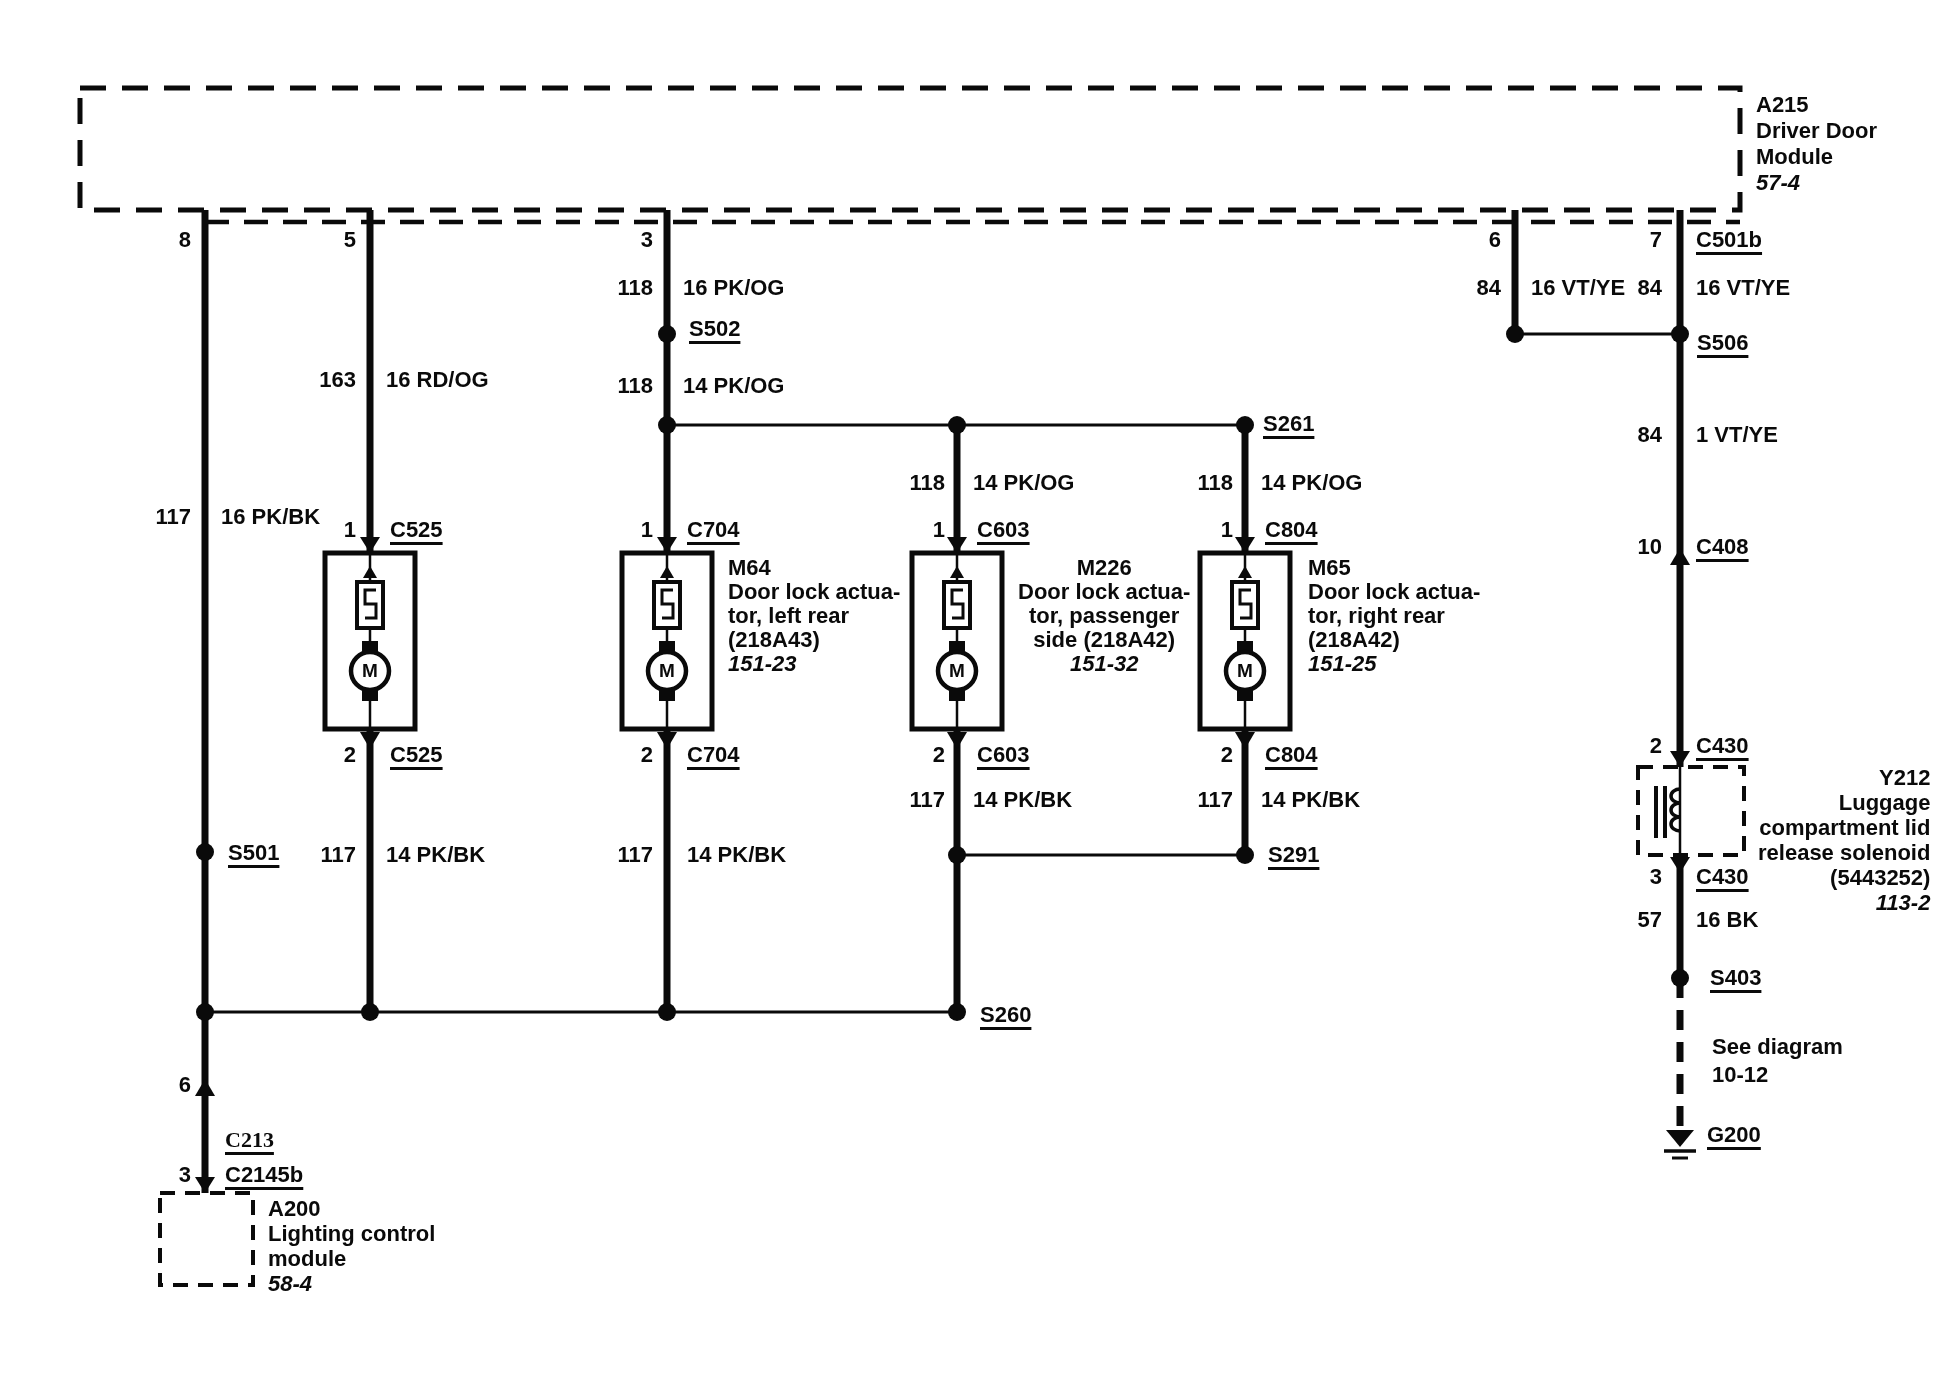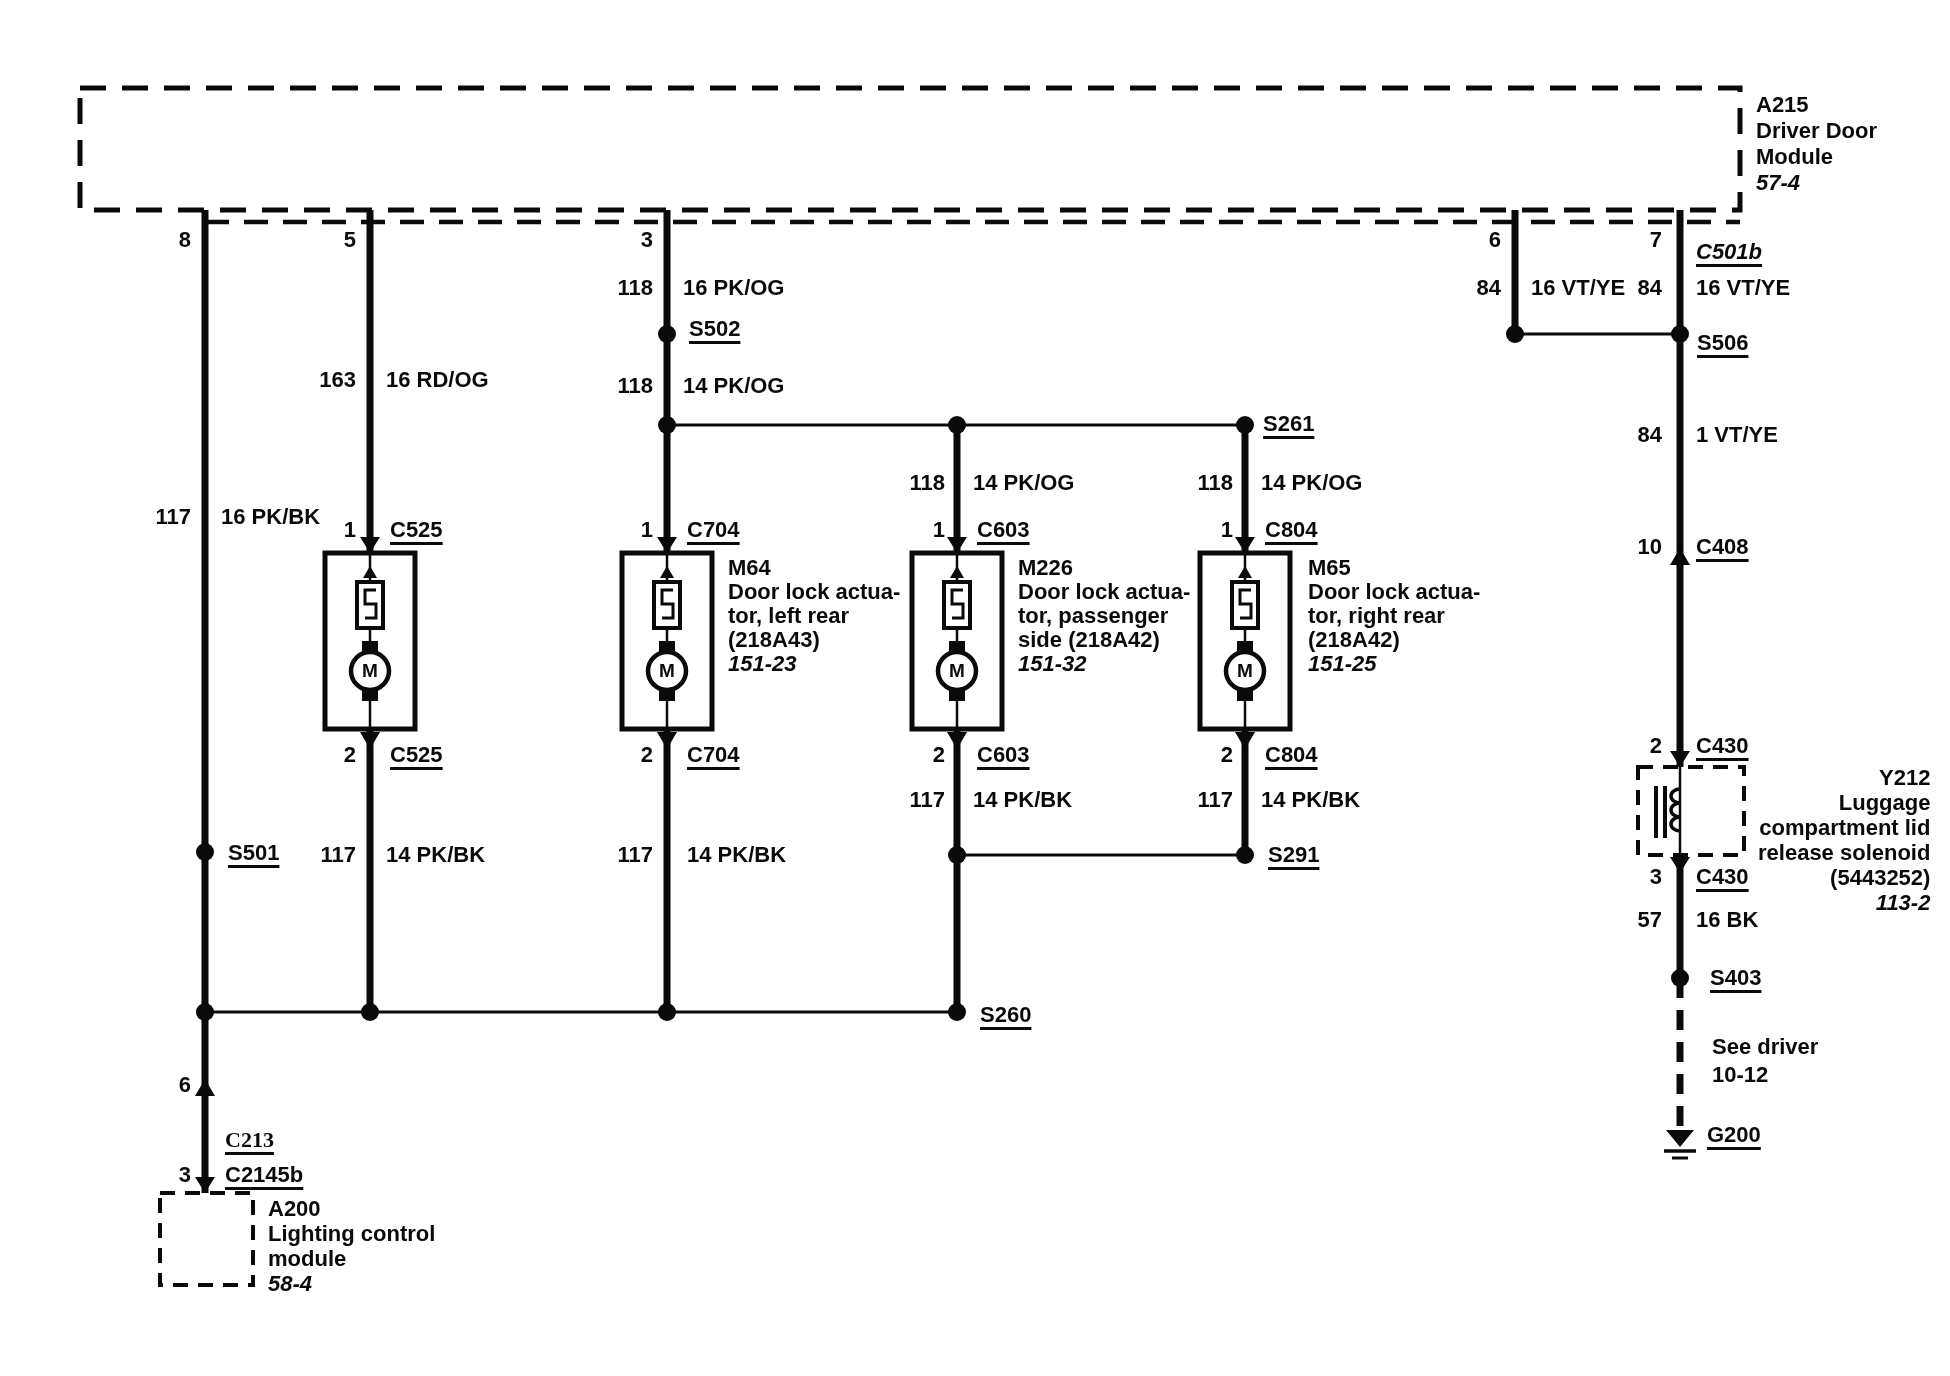--- a/index.html
+++ b/index.html
@@ -176,21 +176,21 @@
     <div>Driver Door</div>
     <div>Module</div>
     <div class="it">57-4</div>
   </div>
 
   <div class="num" style="left:127px;top:227px;">8</div>
   <div class="num" style="left:292px;top:227px;">5</div>
   <div class="num" style="left:589px;top:227px;">3</div>
   <div class="num" style="left:1437px;top:227px;">6</div>
   <div class="num" style="left:1598px;top:227px;">7</div>
-  <div class="t u" style="left:1696px;top:239px;font-style:italic;">C501b</div>
+  <div class="t u" style="left:1696px;top:227px;">C501b</div>
 
   <div class="num" style="left:589px;top:275px;">118</div>
   <div class="t" style="left:683px;top:275px;">16 PK/OG</div>
   <div class="num" style="left:1437px;top:275px;">84</div>
   <div class="t" style="left:1531px;top:275px;">16 VT/YE</div>
   <div class="num" style="left:1598px;top:275px;">84</div>
   <div class="t" style="left:1696px;top:275px;">16 VT/YE</div>
 
   <div class="t u" style="left:689px;top:316px;">S502</div>
   <div class="t u" style="left:1697px;top:302px;margin-top:28px;">S506</div>
@@ -224,21 +224,21 @@
   <div class="num" style="left:1598px;top:534px;">10</div>
   <div class="t u" style="left:1696px;top:534px;">C408</div>
 
   <div class="blk" style="left:728px;top:556px;">
     <div>M64</div>
     <div>Door lock actua-</div>
     <div>tor, left rear</div>
     <div>(218A43)</div>
     <div class="it">151-23</div>
   </div>
-  <div class="blk" style="left:1018px;top:556px;">
+  <div class="blk" style="left:1018px;top:556px;text-align:center;">
     <div>M226</div>
     <div>Door lock actua-</div>
     <div>tor, passenger</div>
     <div>side (218A42)</div>
     <div class="it">151-32</div>
   </div>
   <div class="blk" style="left:1308px;top:556px;">
     <div>M65</div>
     <div>Door lock actua-</div>
     <div>tor, right rear</div>
@@ -284,21 +284,21 @@
   <div class="num" style="left:292px;top:842px;">117</div>
   <div class="t" style="left:386px;top:842px;">14 PK/BK</div>
   <div class="num" style="left:589px;top:842px;">117</div>
   <div class="t" style="left:687px;top:842px;">14 PK/BK</div>
   <div class="t u" style="left:1268px;top:842px;">S291</div>
 
   <div class="t u" style="left:980px;top:1002px;">S260</div>
 
   <div class="t u" style="left:1710px;top:965px;">S403</div>
   <div class="blk lh28" style="left:1712px;top:1033px;">
-    <div>See driver</div>
+    <div>See diagram</div>
     <div>10-12</div>
   </div>
   <div class="t u" style="left:1707px;top:1122px;">G200</div>
 
   <div class="num" style="left:127px;top:1072px;">6</div>
   <div class="t u" style="left:225px;top:1127px;font-family:Liberation Serif, serif;">C213</div>
   <div class="num" style="left:127px;top:1162px;">3</div>
   <div class="t u" style="left:225px;top:1162px;">C2145b</div>
   <div class="blk lh25" style="left:268px;top:1196px;">
     <div>A200</div>

